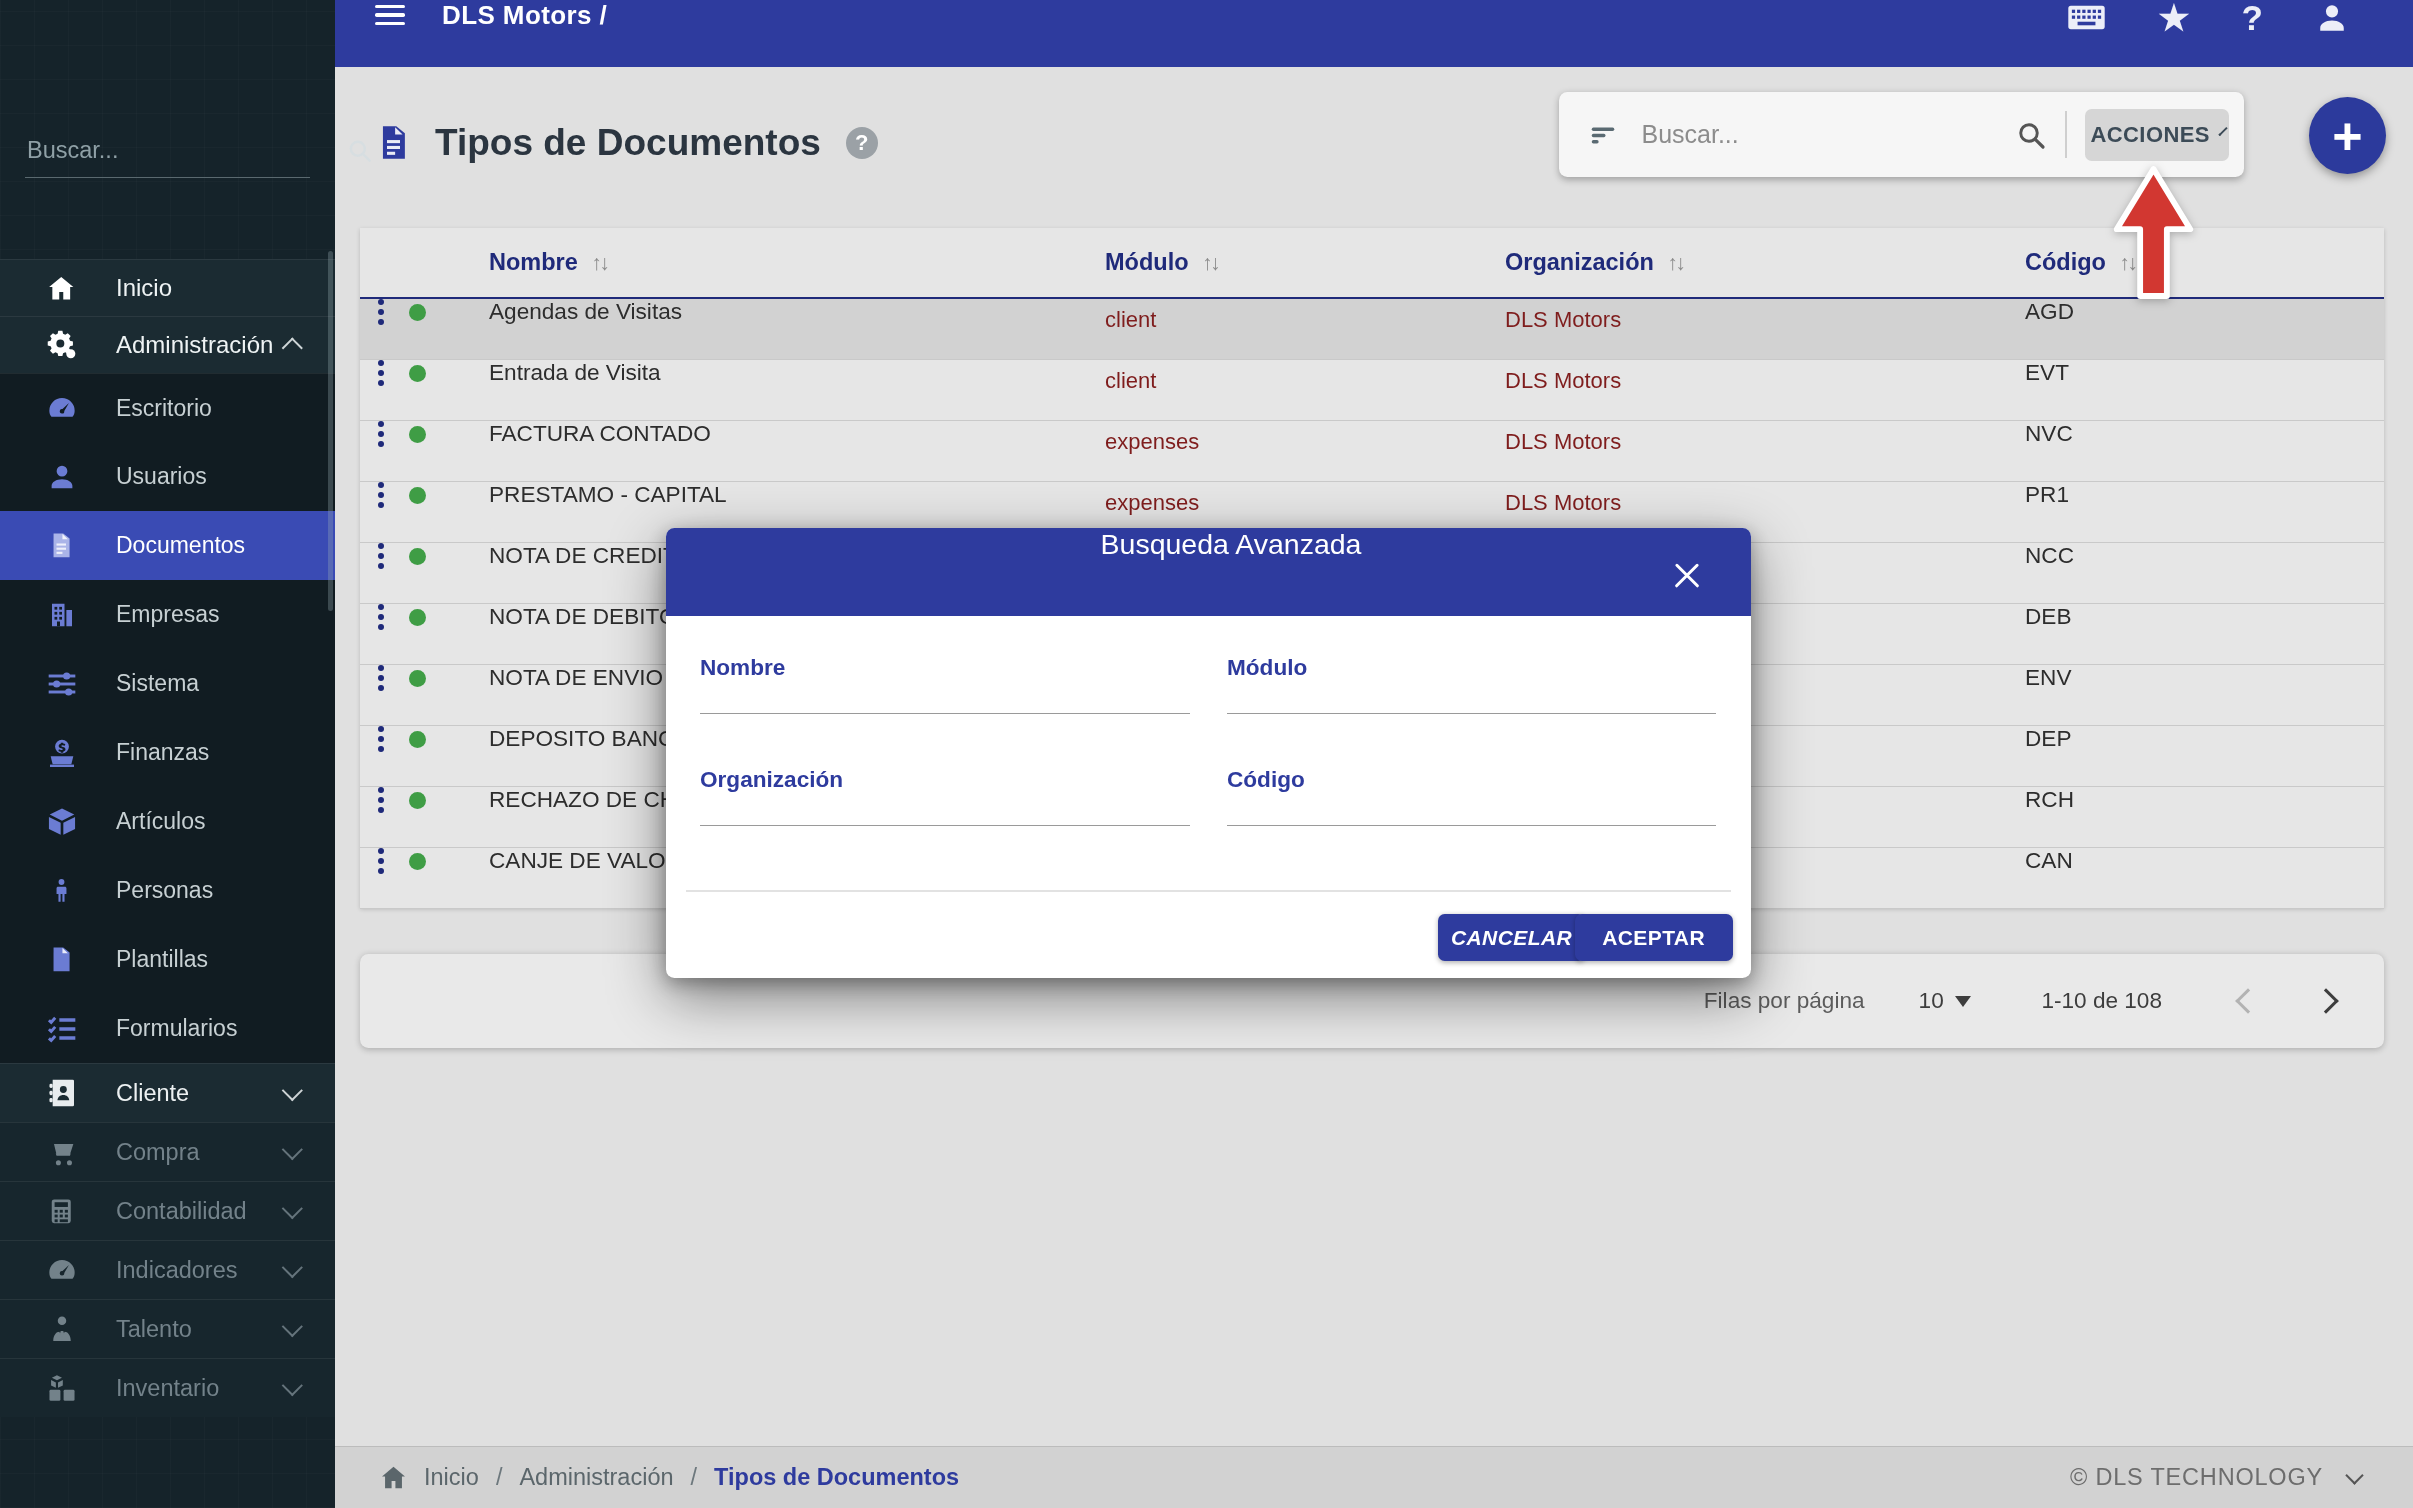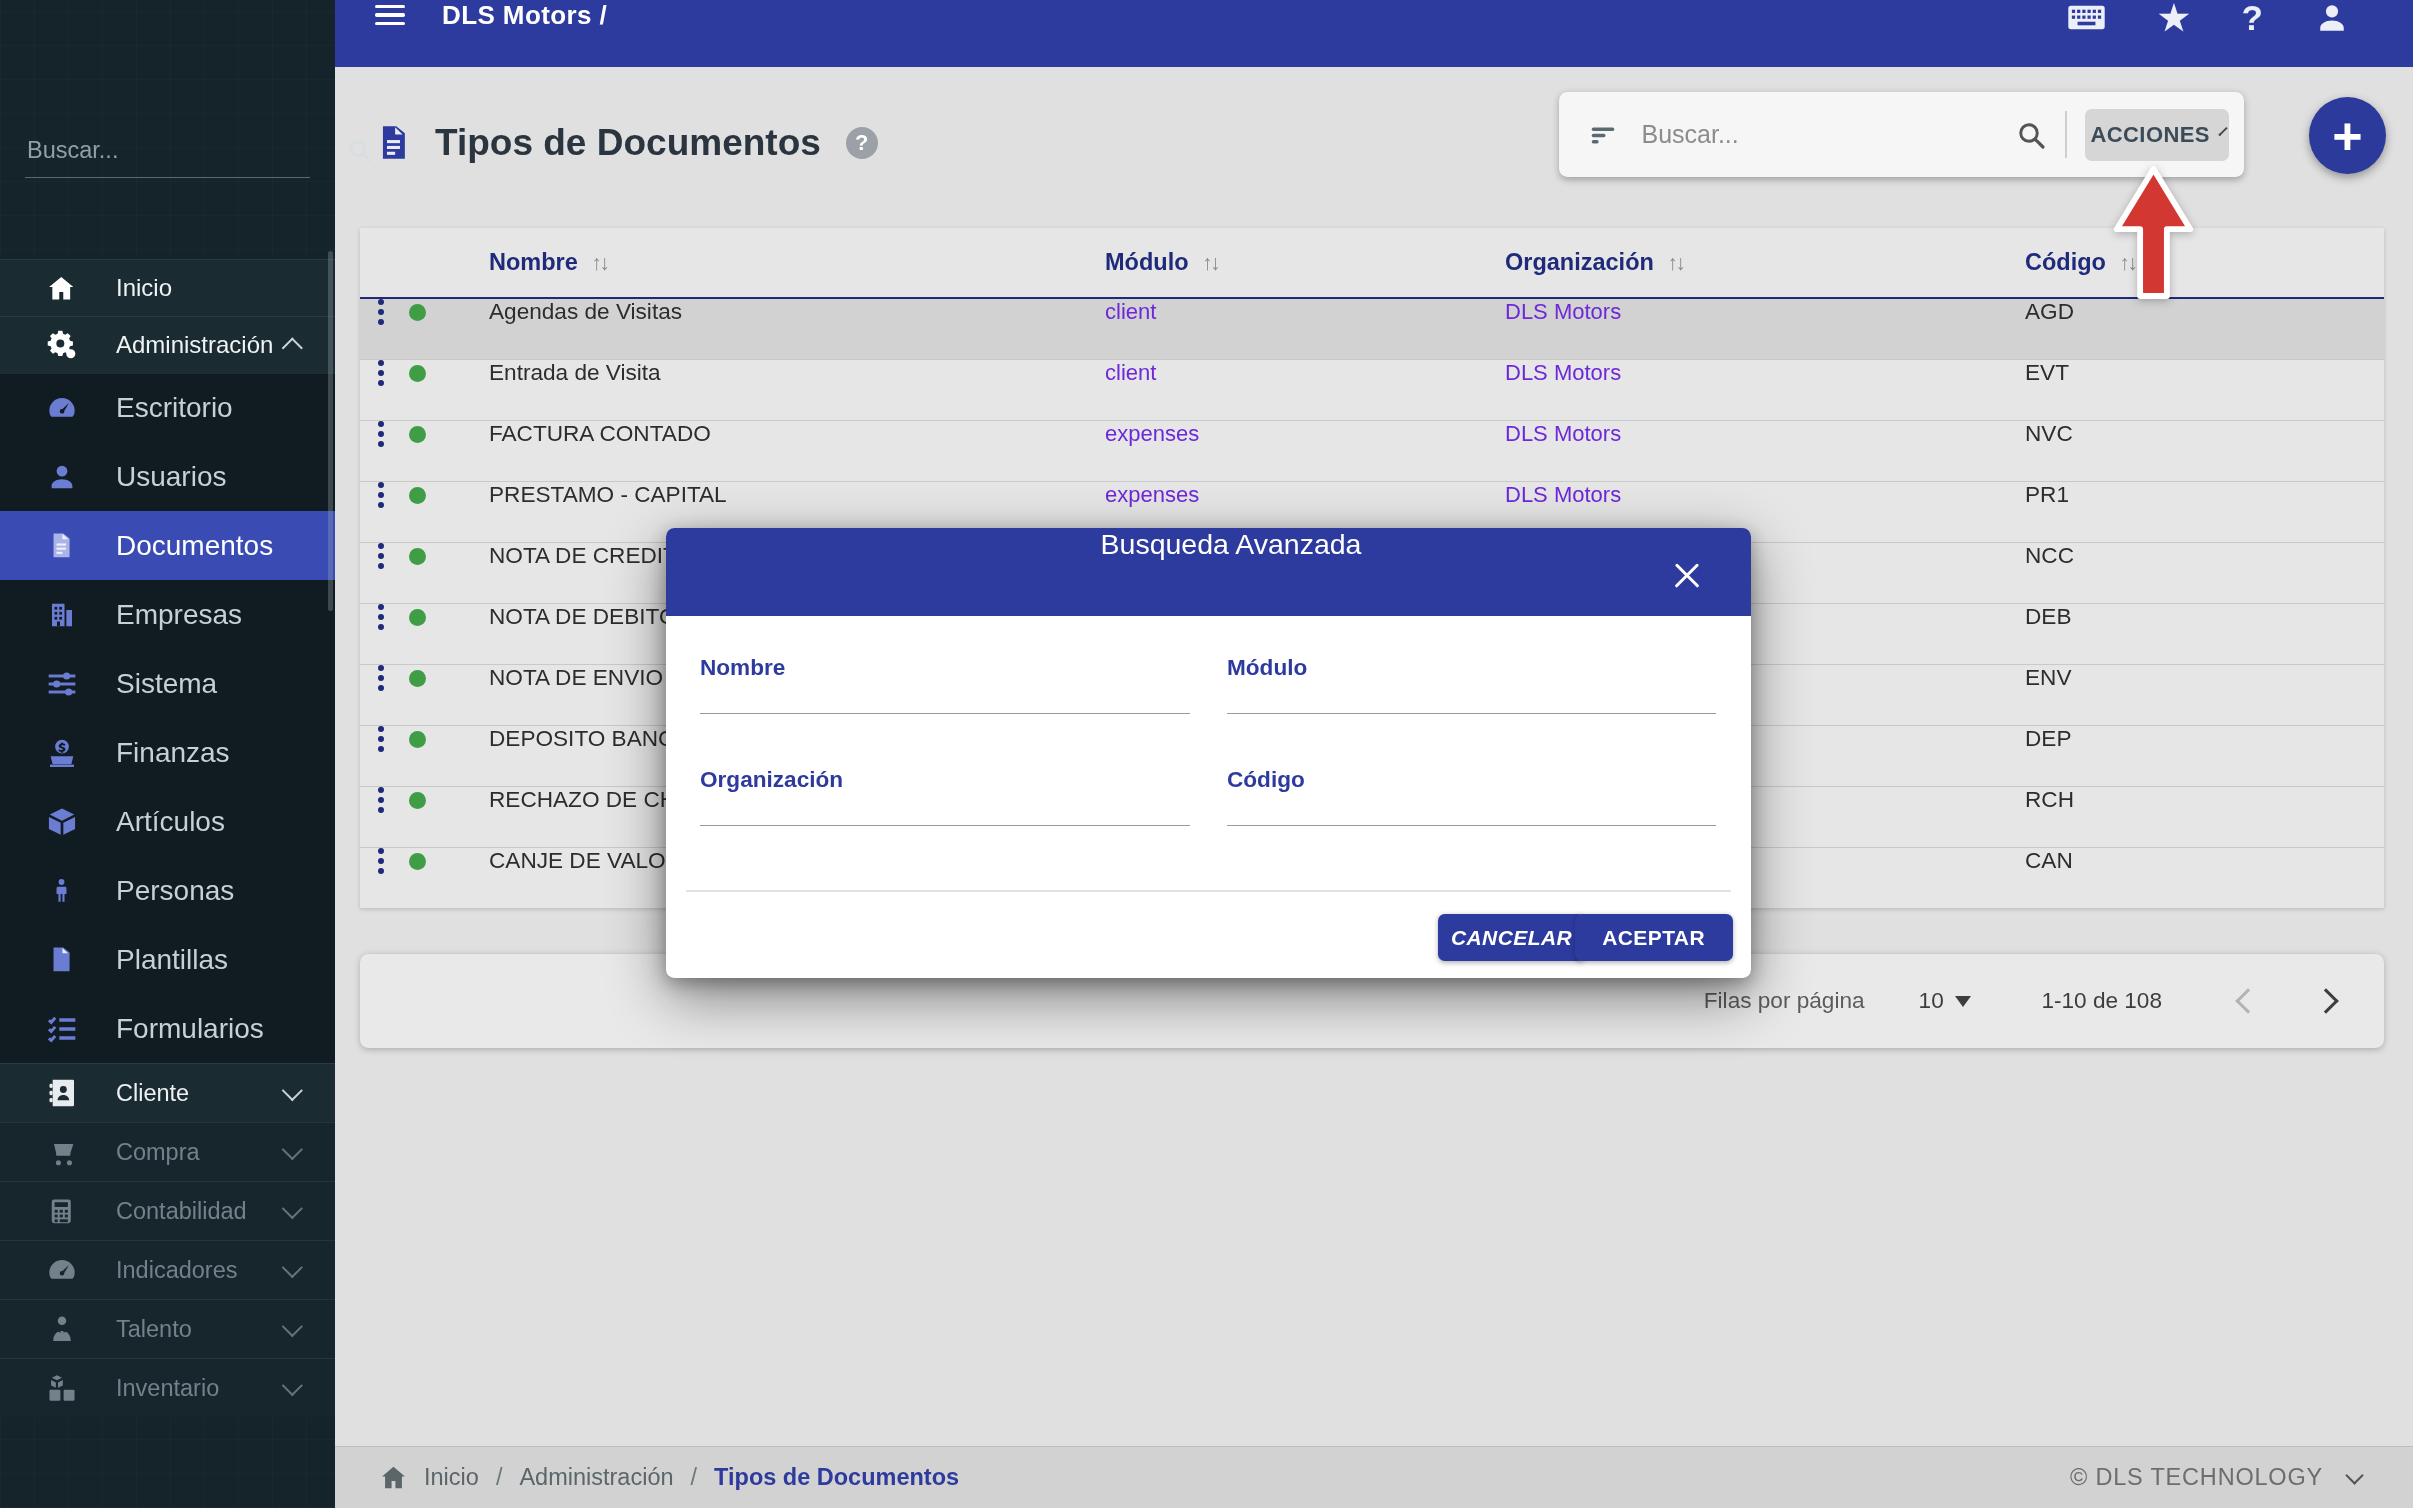--- a/index.html
+++ b/index.html
@@ -15,21 +15,21 @@
   .side-search input{flex:1;background:transparent;border:0;outline:0;color:#cfd8dc;font-size:23.5px;font-family:inherit;}
   .side-search input::placeholder{color:#8fa0a6;}
   .side-search .mag{color:#d7dee1;margin-left:8.4px;display:flex;}
   .side-scroll{position:absolute;right:2.5px;top:251px;width:5px;height:360px;background:rgba(160,178,186,.3);border-radius:2.5px;}
   .nav{position:absolute;left:0;top:259px;right:0;}
   .item{display:flex;align-items:center;box-sizing:border-box;padding:0 35px 0 42px;cursor:pointer;}
   .item .ic{width:39px;display:flex;justify-content:center;align-items:center;}
   .item .lbl{margin-left:35px;flex:1;white-space:nowrap;}
   .item.top{height:57px;background:#1b2b32;color:#eef3f4;font-size:24px;border-top:0.8px solid rgba(255,255,255,.07);}
   .item.top .ic{color:#ffffff;}
-  .item.sub{height:69px;background:#111c22;color:#c7d0d3;font-size:28px;}
+  .item.sub{height:69px;background:#111c22;color:#c7d0d3;font-size:23px;}
   .item.sub.first-sub{border-top:0.8px solid rgba(255,255,255,.07);}
   .item.sub .ic{color:#6b7cd3;}
   .item.sub.selected{background:#3a4bb4;color:#fff;}
   .item.sub.selected .ic{color:#aab4e8;}
   .item.group{height:59px;background:#17262d;color:#73828a;font-size:23.5px;border-top:0.8px solid rgba(255,255,255,.07);}
   .item.group .ic{color:#73828a;}
   .item.group.active{background:#1b2b32;color:#edf1f2;}
   .item.group.active .ic{color:#e8ecee;}
   .chev{width:12.6px;height:12.6px;border-right:2.5px solid currentColor;border-bottom:2.5px solid currentColor;
     transform:rotate(45deg);margin-top:-5.9px;opacity:.85;}
@@ -69,21 +69,21 @@
   .table{position:absolute;left:25px;top:161px;width:2024px;background:#e6e6e6;box-shadow:0 0.8px 4.2px rgba(0,0,0,.18);}
   .thead{display:flex;align-items:center;height:69px;border-bottom:2.5px solid #1f2a7a;color:#1f2a7a;font-size:23.5px;font-weight:bold;}
   .c-pre{flex:0 0 129px;display:flex;align-items:center;}
   .c-name{flex:0 0 616px;display:flex;align-items:center;}
   .c-mod{flex:0 0 400px;display:flex;align-items:center;}
   .c-org{flex:0 0 520px;display:flex;align-items:center;}
   .c-code{flex:1;display:flex;align-items:center;}
   .sort{color:#8b8b8b;font-size:21px;font-weight:normal;margin-left:13.4px;letter-spacing:-2.5px;cursor:pointer;}
   .trow{display:flex;align-items:flex-start;height:60px;border-bottom:0.8px solid #c9c9c9;font-size:22.6px;color:#2d2d2d;background:#e6e6e6;cursor:pointer;}
   .trow.selected{background:#d2d2d2;}
-  .trow .cell-sub{font-size:22px;color:#6d28d9;}
+  .trow .cell-sub{font-size:22px;color:#7f1d1d;margin-top:8px;}
   .kebab{margin-left:18.4px;display:flex;flex-direction:column;gap:4.2px;cursor:pointer;}
   .kebab i{width:5.9px;height:5.9px;border-radius:50%;background:#1f2a7a;}
   .dot{width:17px;height:17px;border-radius:50%;background:#3f9d45;margin-left:25px;}
 
   
   .pager{position:absolute;left:25px;top:887px;width:2024px;height:94px;background:#e9e9e9;border-radius:8.4px;
     box-shadow:0 1.7px 5.9px rgba(0,0,0,.22);display:flex;align-items:center;justify-content:flex-end;font-size:22.6px;}
   .rpp-label{color:#5c5c5c;}
   .rpp{display:flex;align-items:center;gap:11.7px;margin-left:54px;color:#3d3d3d;cursor:pointer;}
   .caret-down{width:0;height:0;border-left:8.4px solid transparent;border-right:8.4px solid transparent;border-top:11px solid #3d3d3d;}

